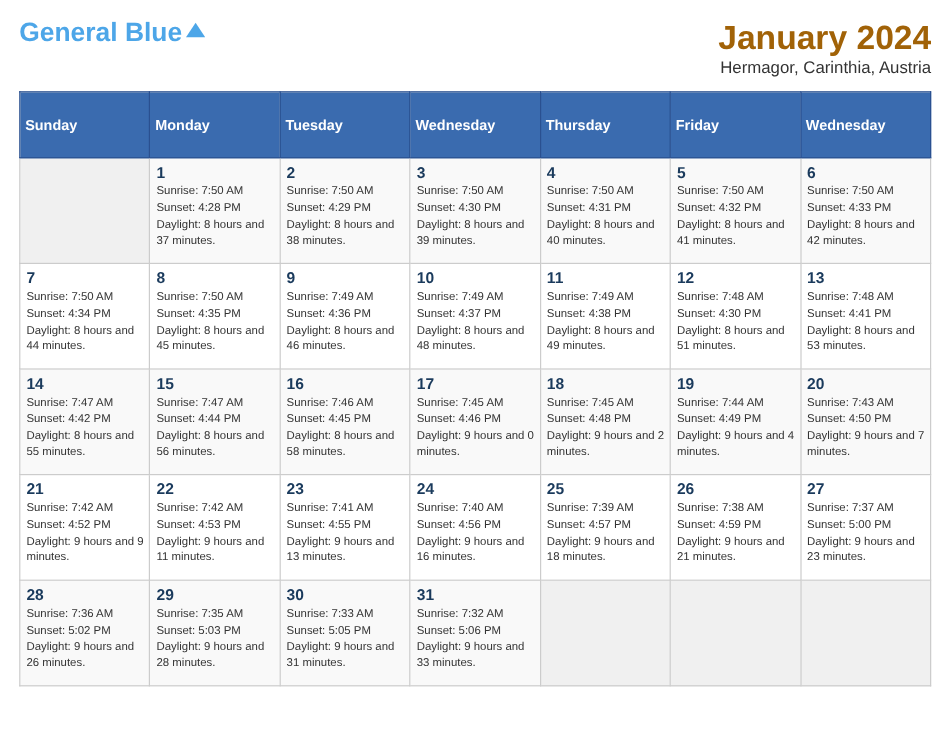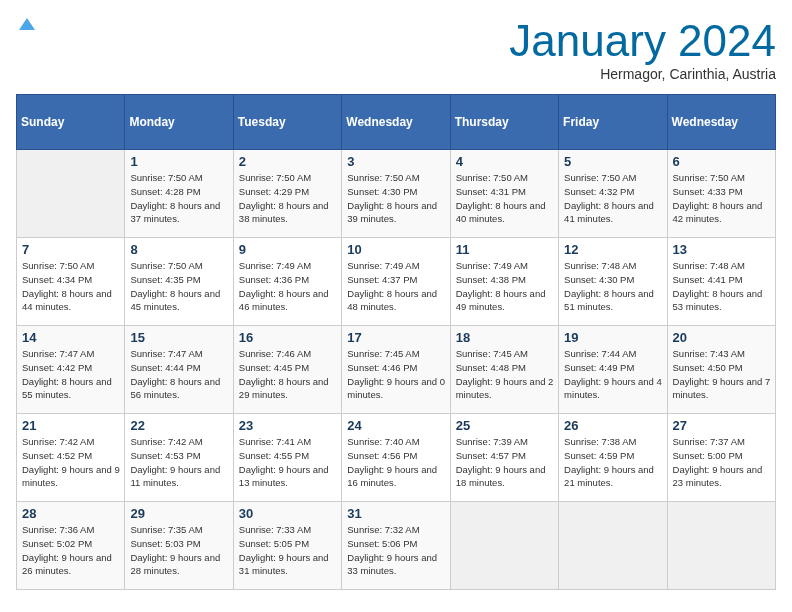--- a/index.html
+++ b/index.html
@@ -27,23 +27,23 @@
       color: #1a3a5c;
       line-height: 1;
     }
     .logo-text span {
       color: #4da6e8;
     }
     .title-block {
       text-align: right;
     }
     .month-title {
-      font-size: 44px;
-      font-weight: normal;
-      color: #0369a1;
+      font-size: 28px;
+      font-weight: bold;
+      color: #a16207;
     }
     .location {
       font-size: 14px;
       color: #333;
     }
     table {
       width: 100%;
       border-collapse: collapse;
       font-size: 10.5px;
     }
@@ -82,20 +82,24 @@
     .empty-cell {
       background: #f0f0f0 !important;
     }
   </style>
 </head>
 <body>
 
 <div class="header">
   <div class="logo">
     <div style="display:flex; align-items:center;">
+      <span class="logo-text">
+        <span>General</span>
+        <span style="color:#4da6e8;">Blue</span>
+      </span>
       <span style="display:inline-block; margin-left:3px;">
         <svg width="16" height="16" viewBox="0 0 16 16">
           <polygon points="8,2 16,14 0,14" fill="#4da6e8"></polygon>
         </svg>
       </span>
     </div>
   </div>
   <div class="title-block">
     <div class="month-title">January 2024</div>
     <div class="location">Hermagor, Carinthia, Austria</div>
@@ -239,21 +243,21 @@
             <span>Sunrise: 7:47 AM</span><br>
             <span>Sunset: 4:44 PM</span><br>
             <span>Daylight: 8 hours and 56 minutes.</span>
           </div>
         </td>
         <td>
           <span class="day-number">16</span>
           <div class="day-info">
             <span>Sunrise: 7:46 AM</span><br>
             <span>Sunset: 4:45 PM</span><br>
-            <span>Daylight: 8 hours and 29 minutes.</span>
+            <span>Daylight: 8 hours and 58 minutes.</span>
           </div>
         </td>
         <td>
           <span class="day-number">17</span>
           <div class="day-info">
             <span>Sunrise: 7:45 AM</span><br>
             <span>Sunset: 4:46 PM</span><br>
             <span>Daylight: 9 hours and 0 minutes.</span>
           </div>
         </td>

